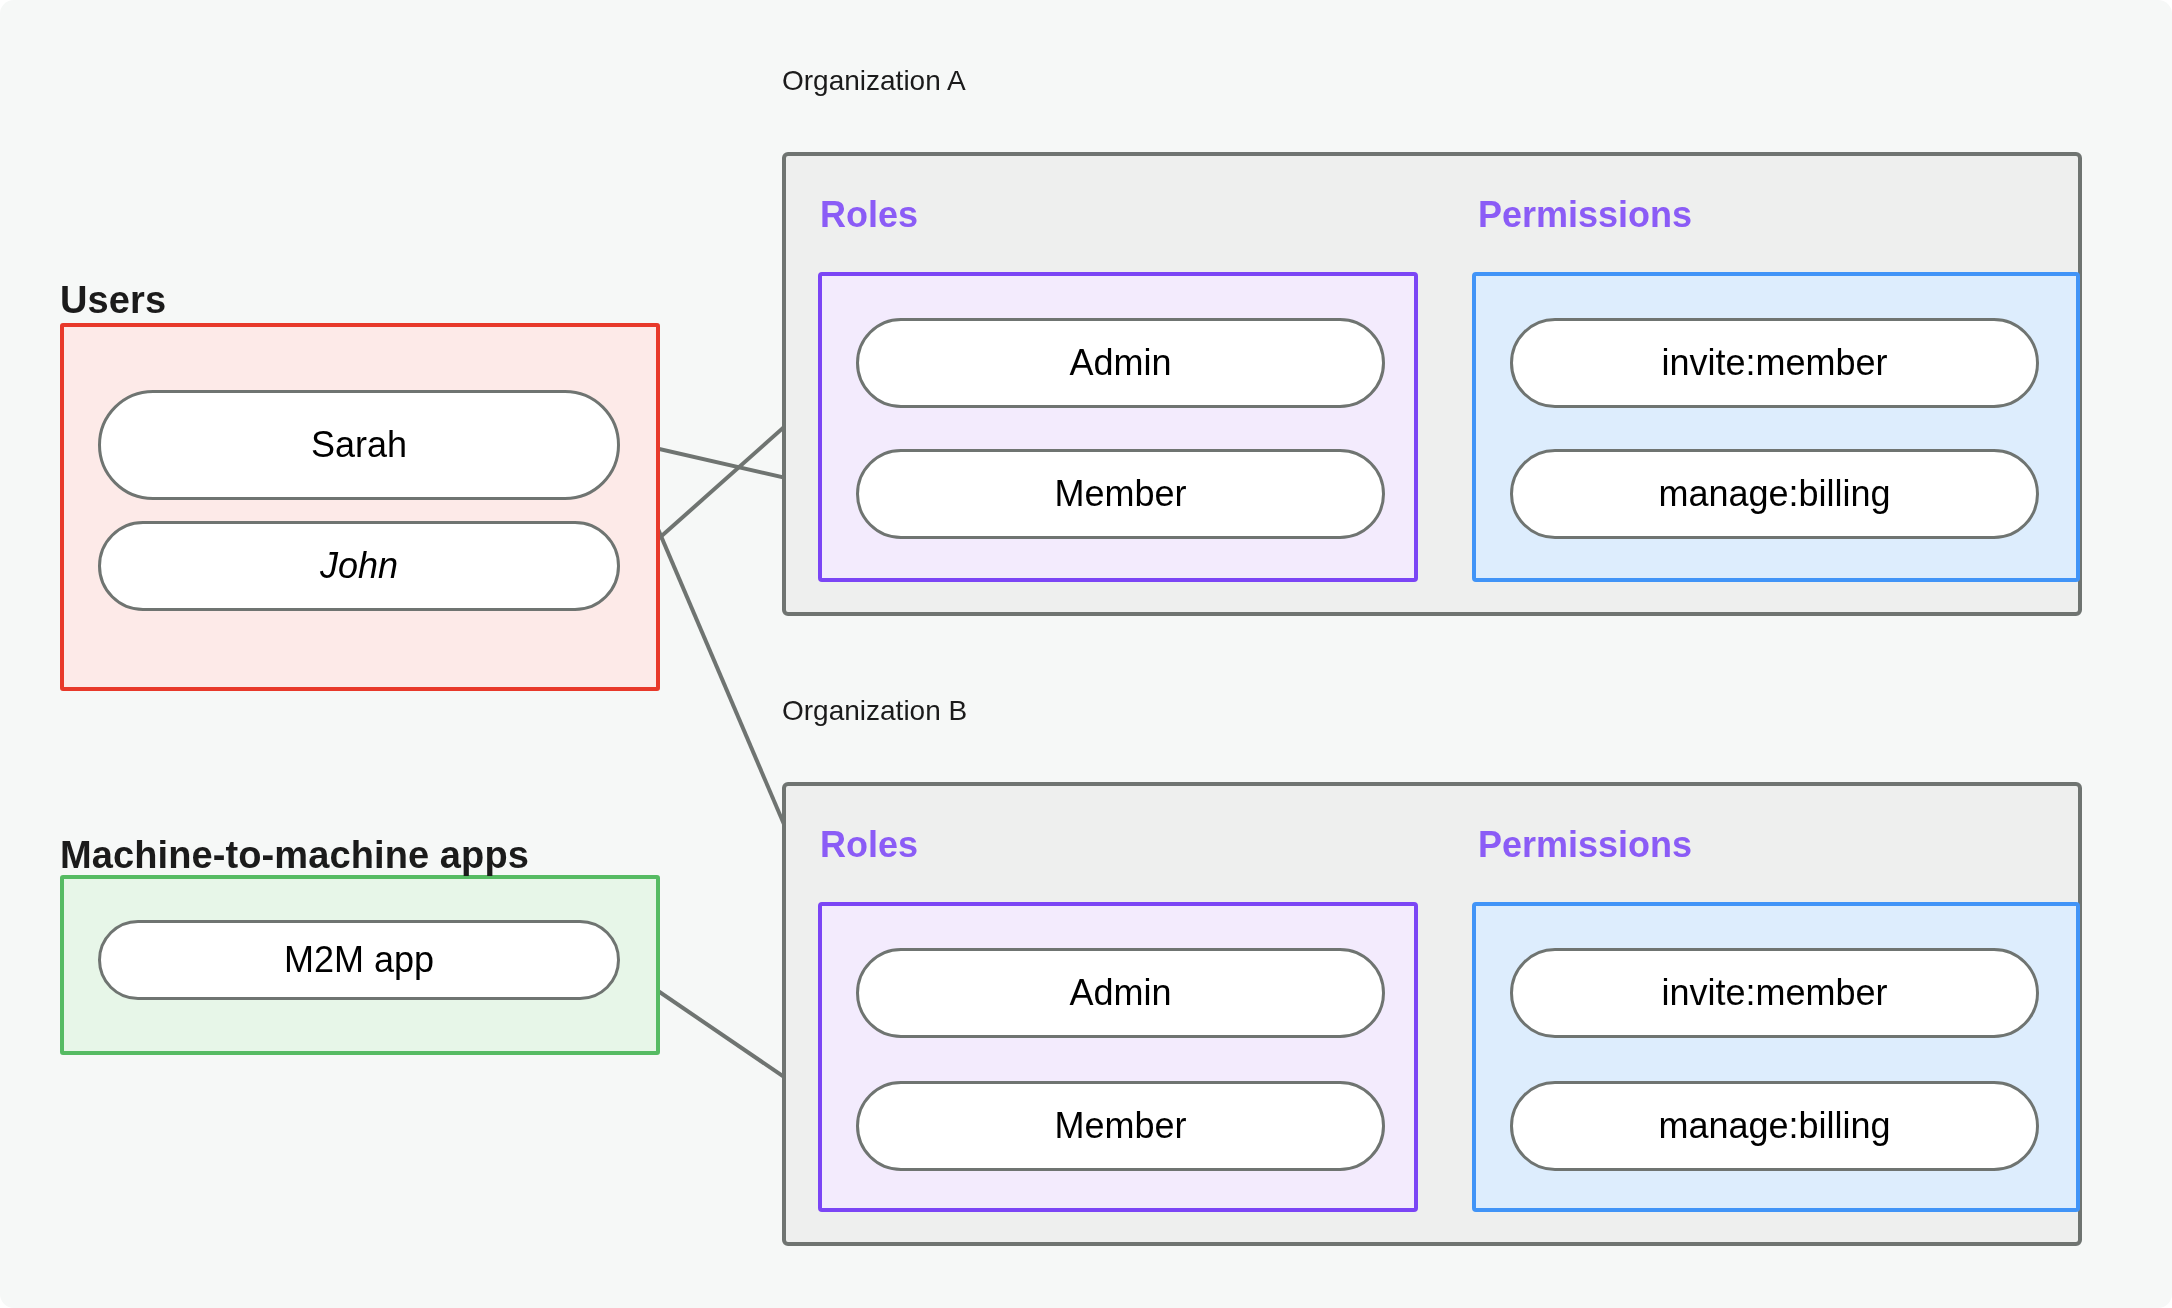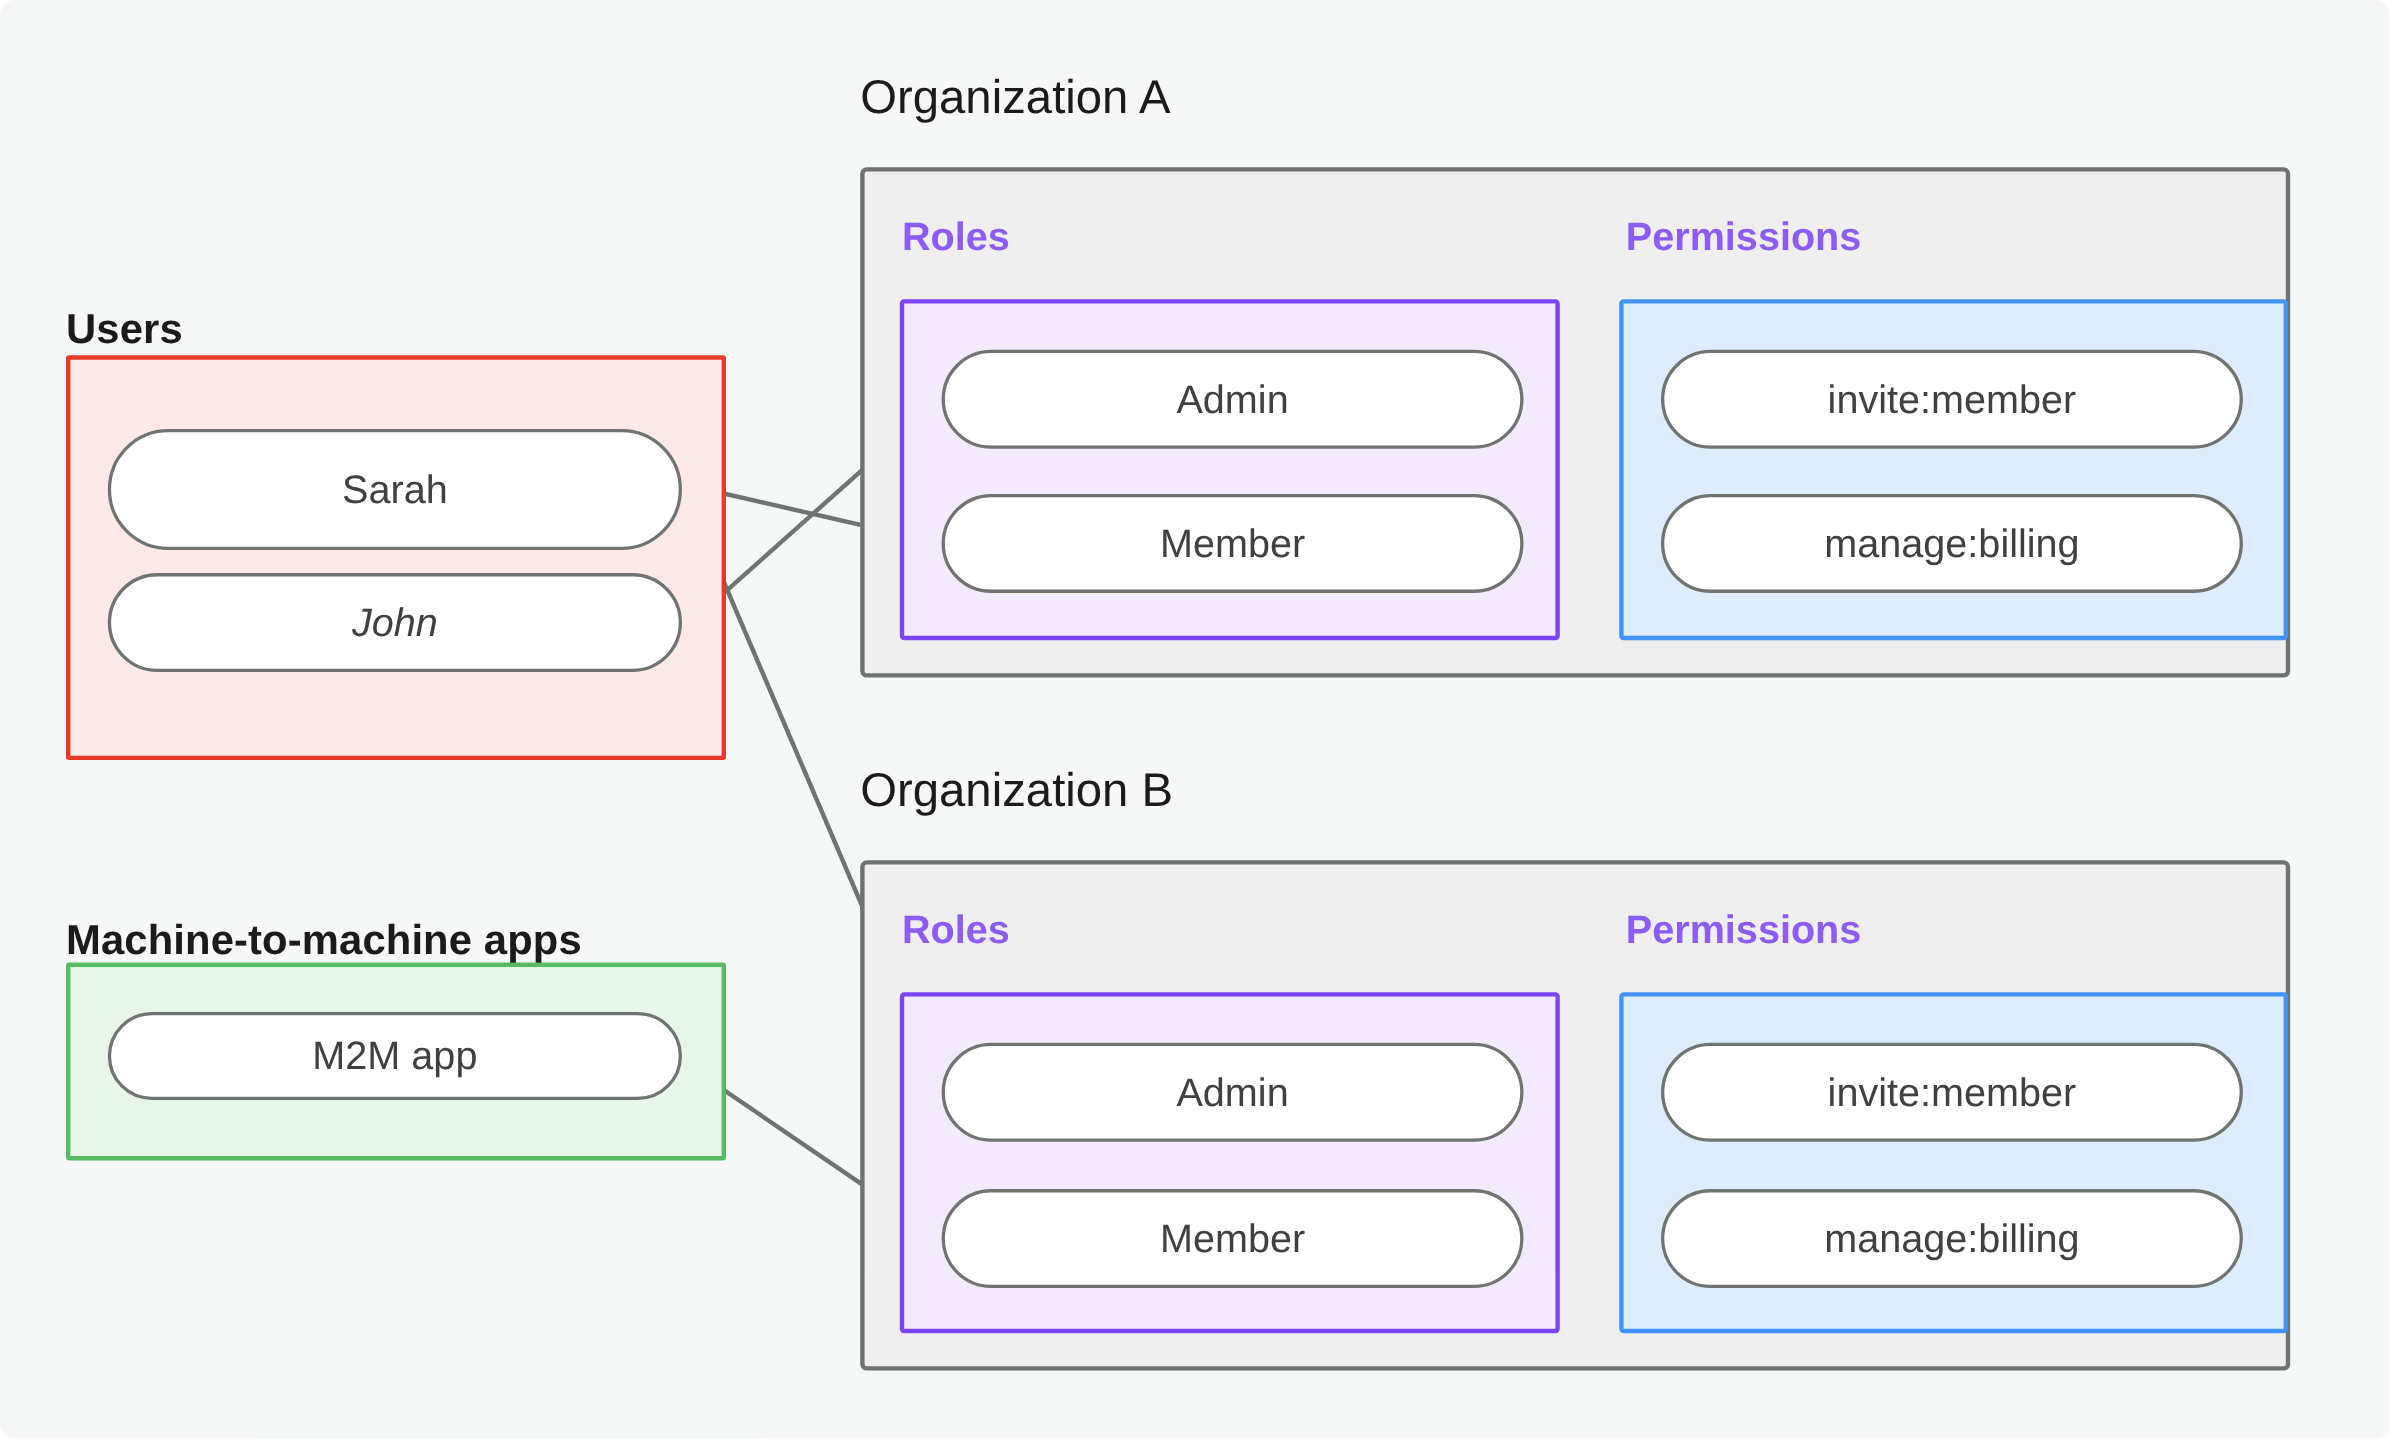--- a/index.html
+++ b/index.html
@@ -30,21 +30,21 @@
     font-size: 38px;
     font-weight: 700;
     color: #1b1b1b;
     letter-spacing: 0.1px;
     white-space: nowrap;
     z-index: 3;
     margin-top: 43px;
   }
   .org-title {
     position: absolute;
-    font-size: 43px;
+    font-size: 28px;
     font-weight: 400;
     color: #1b1b1b;
     white-space: nowrap;
     z-index: 3;
   }
   .group-title {
     position: absolute;
     font-size: 36px;
     font-weight: 700;
     color: #8b5cf6;
@@ -84,21 +84,21 @@
   .pill {
     position: absolute;
     box-sizing: border-box;
     background: #ffffff;
     border: 3px solid #6f7471;
     border-radius: 999px;
     display: flex;
     align-items: center;
     justify-content: center;
     font-size: 36px;
-    color: #404040;
+    color: #000000;
     z-index: 4;
     white-space: nowrap;
   }
 </style>
 </head>
 <body>
 
 <div id="canvas">
 
   <svg id="edge-layer" viewBox="0 0 2172 1308" width="2172" height="1308">

